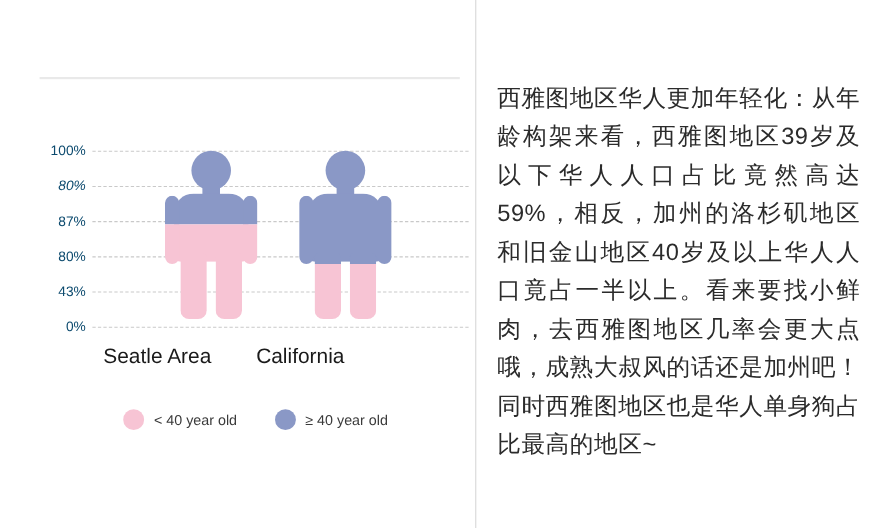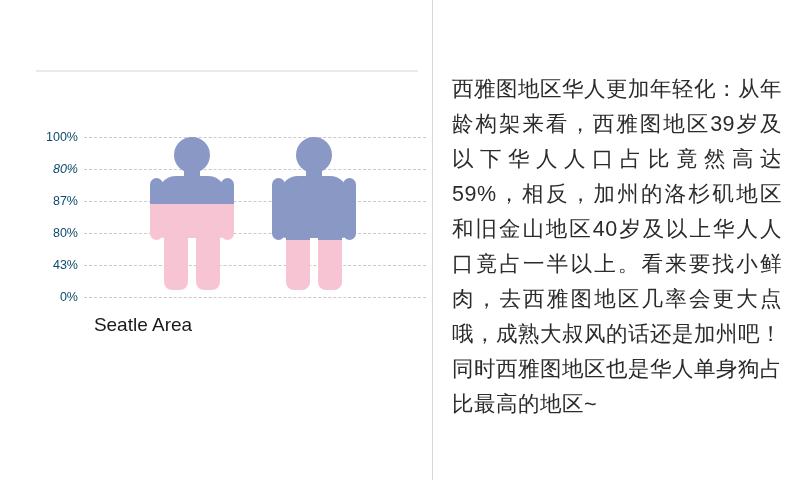--- a/index.html
+++ b/index.html
@@ -255,19 +255,30 @@
         <div class="seg" style="top:10px;height:50px;background:#f7c4d4;"></div>
       </div>
       <div class="fig-leg-r">
         <div class="seg" style="top:0;height:10px;background:#8a98c6;"></div>
         <div class="seg" style="top:10px;height:50px;background:#f7c4d4;"></div>
       </div>
     </div>
   </div>
 
   <div class="x-label" id="x-label-seattle">Seatle Area</div>
-
+  <div class="x-label" id="x-label-california">California</div>
+
+  <div id="legend">
+    <div class="legend-item">
+      <span class="legend-swatch" style="background:#f7c4d4;"></span>
+      <span class="legend-text">&lt; 40 year old</span>
+    </div>
+    <div class="legend-item">
+      <span class="legend-swatch" style="background:#8a98c6;"></span>
+      <span class="legend-text">≥ 40 year old</span>
+    </div>
+  </div>
 
   <div id="divider"></div>
 
   <div id="commentary">西雅图地区华人更加年轻化：从年龄构架来看，西雅图地区39岁及以下华人人口占比竟然高达59%，相反，加州的洛杉矶地区和旧金山地区40岁及以上华人人口竟占一半以上。看来要找小鲜肉，去西雅图地区几率会更大点哦，成熟大叔风的话还是加州吧！同时西雅图地区也是华人单身狗占比最高的地区~</div>
 
 </div>
 
 </body></html>

